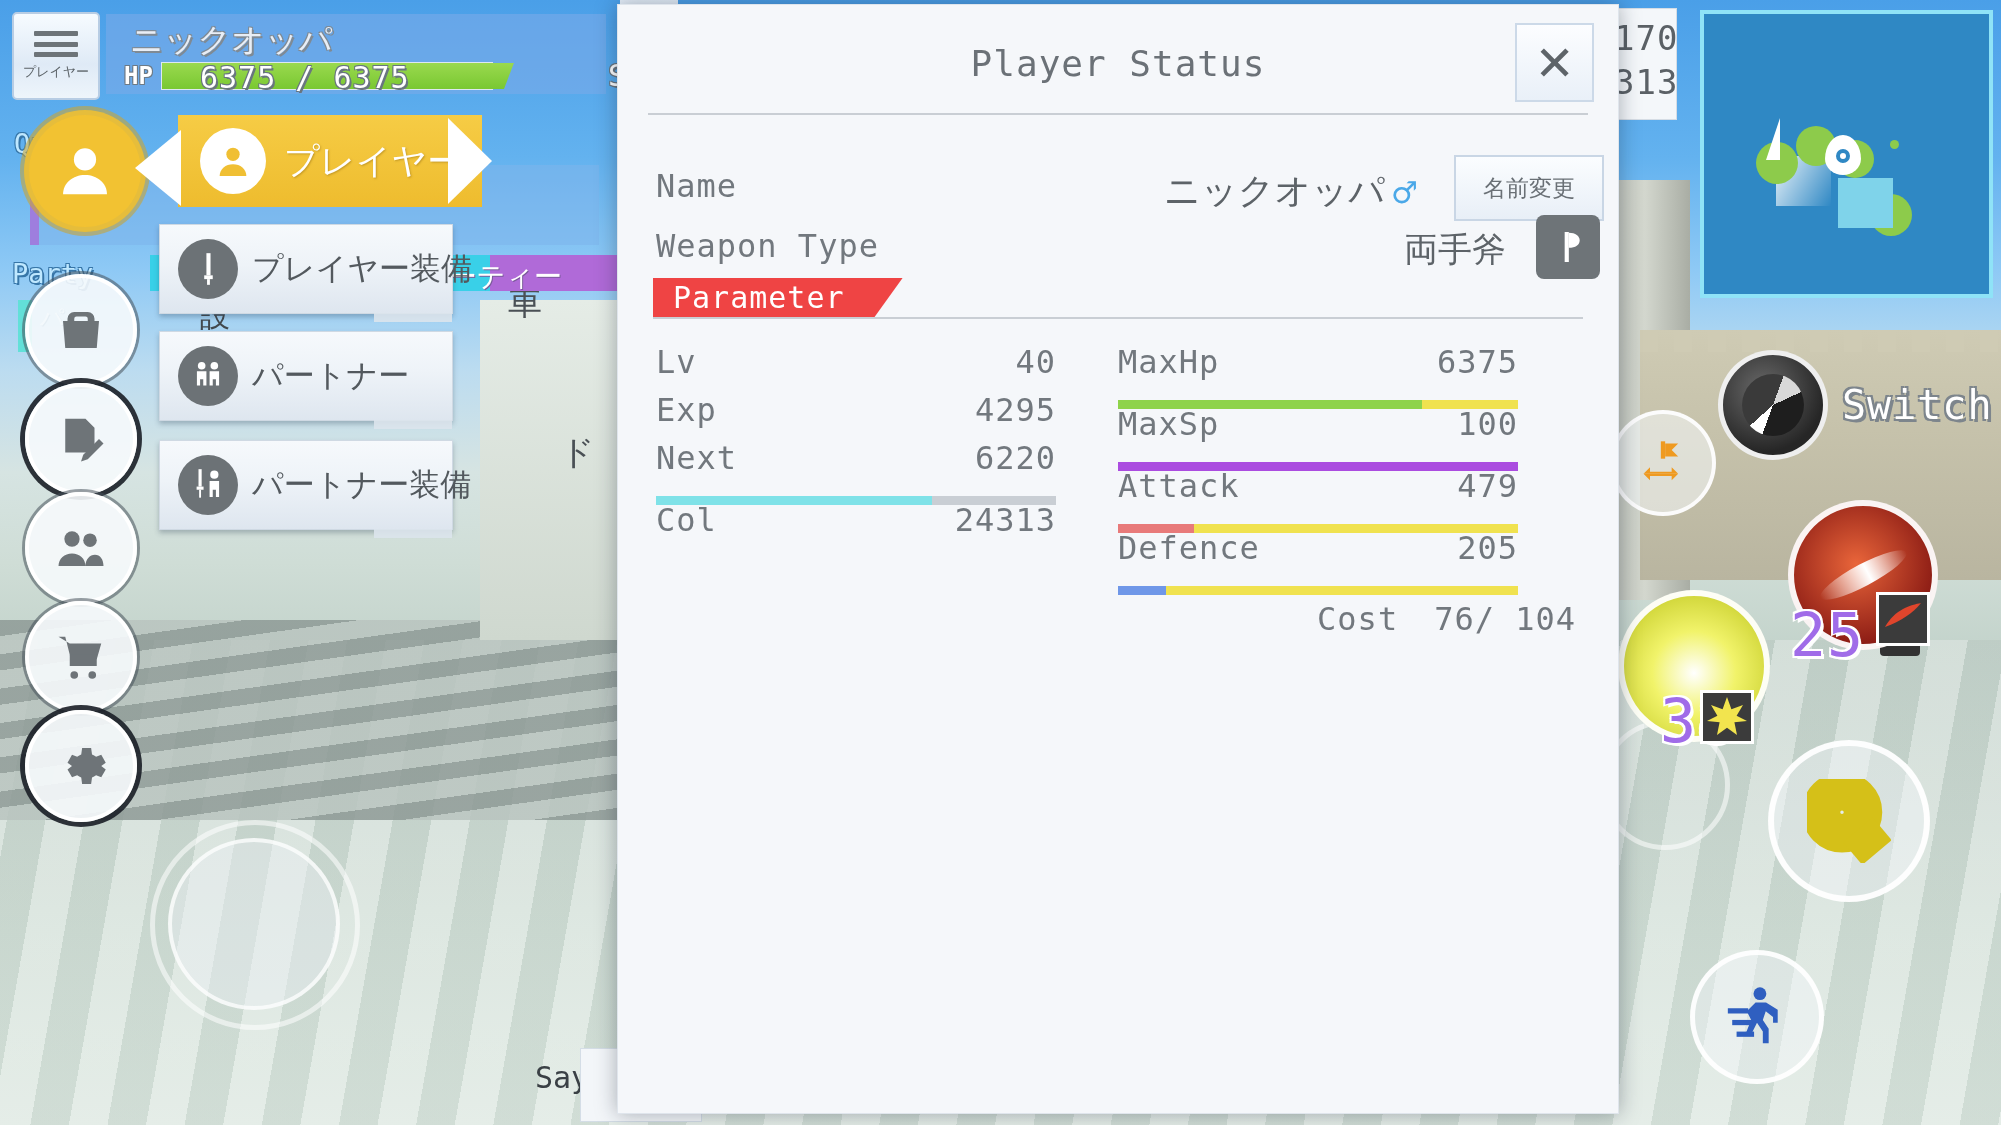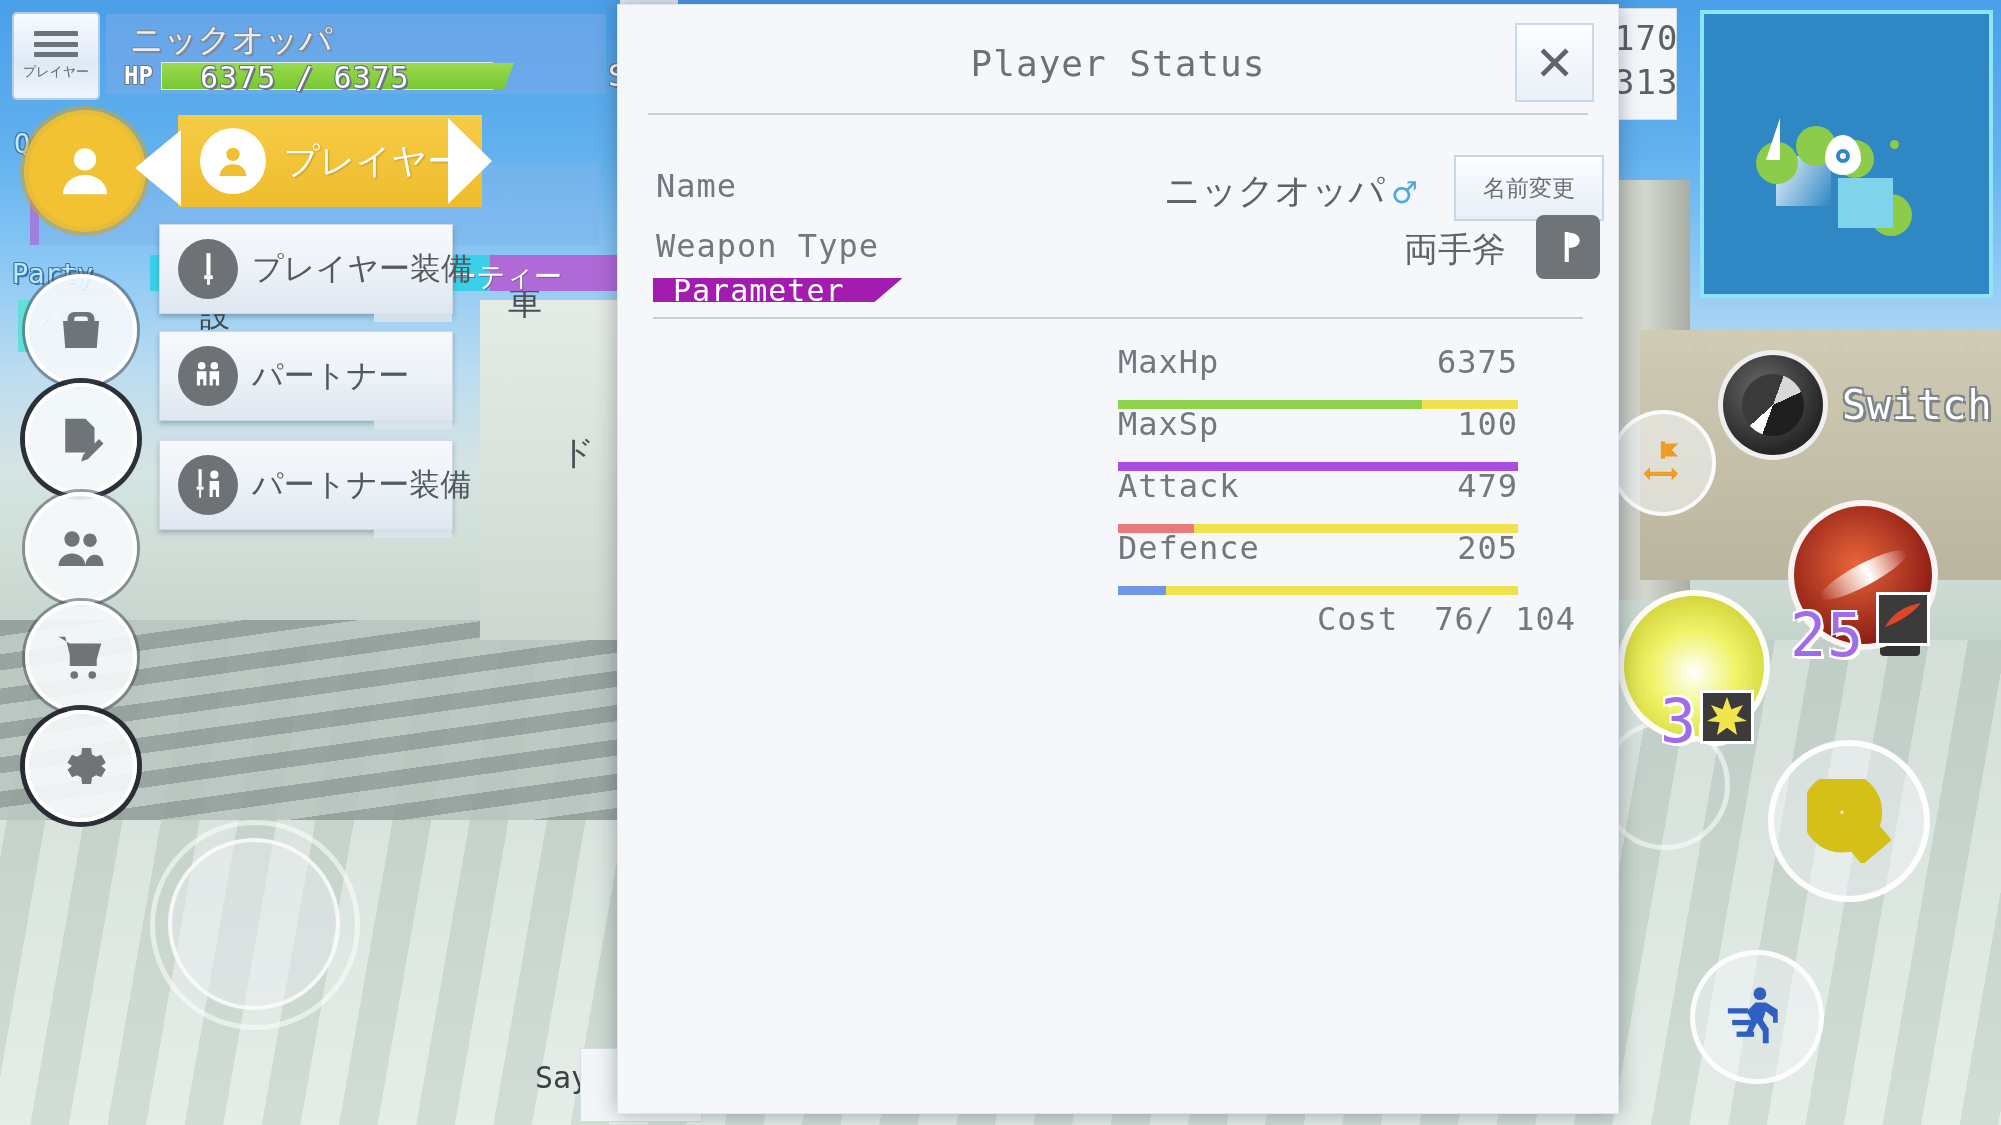--- a/index.html
+++ b/index.html
@@ -161,21 +161,21 @@
   .gender{color:#4aa8e8;font-size:30px;margin-left:6px;}
   .rename-btn{position:absolute;right:14px;top:150px;width:146px;height:62px;border:2px solid #c9d6e5;
       background:linear-gradient(180deg,#fbfdff,#e8eff7);display:flex;align-items:center;justify-content:center;}
   .rename-btn span{font-size:23px;color:#6a7076;font-family:"DejaVu Sans","Liberation Sans",sans-serif;}
   .wtype-val{position:absolute;right:112px;top:222px;font-size:34px;color:#5d6368;
       font-family:"DejaVu Sans","Liberation Sans",sans-serif;}
   .wtype-icon{position:absolute;right:18px;top:210px;width:64px;height:64px;border-radius:8px;background:#6e7478;
       display:flex;align-items:center;justify-content:center;}
   .wtype-icon svg{width:40px;height:40px;fill:#fff;}
 
-  .param-tab{position:absolute;left:35px;top:273px;height:24px;padding:0 58px 0 20px;background:#a21caf;
+  .param-tab{position:absolute;left:35px;top:273px;height:39px;padding:0 58px 0 20px;background:#ef4444;
       display:flex;align-items:center;clip-path:polygon(0 0,100% 0,calc(100% - 28px) 100%,0 100%);}
   .param-tab span{font-size:30px;color:#fff;letter-spacing:1px;}
   .param-rule{position:absolute;left:35px;right:35px;top:312px;height:2px;background:#c9ced4;}
 
   .statcol{position:absolute;}
   .statrow{position:relative;height:48px;}
   .stat-k{position:absolute;left:0;top:0;font-size:32px;color:#72787e;letter-spacing:1px;}
   .stat-v{position:absolute;right:0;top:0;font-size:32px;color:#72787e;letter-spacing:1px;}
   .bar{position:absolute;left:0;right:0;height:9px;background:#c9ced4;}
   .bar i{position:absolute;left:0;top:0;bottom:0;display:block;}
@@ -416,20 +416,41 @@
           <path d="M10 3h2.5v18H10z"></path>
           <path d="M12.5 3.5c4 0 6.5 2 6.5 4.6s-2.5 4.4-6.5 4.4z"></path>
         </svg>
     </div>
 
     <div class="param-tab">
       <span>Parameter</span>
     </div>
     <div class="param-rule"></div>
 
+    <div class="statcol" id="left-stats" style="left:38px;top:338px;width:400px;">
+        <div class="statrow">
+          <span class="stat-k">Lv</span>
+          <span class="stat-v">40</span>
+        </div>
+        <div class="statrow">
+          <span class="stat-k">Exp</span>
+          <span class="stat-v">4295</span>
+        </div>
+        <div class="statrow" style="height: 62px;">
+          <span class="stat-k">Next</span>
+          <span class="stat-v">6220</span>
+          <span class="bar" style="bottom: -4px; background: rgb(201, 206, 212);">
+            <i style="width: 69%; background: rgb(127, 226, 232);"></i>
+          </span>
+        </div>
+        <div class="statrow">
+          <span class="stat-k">Col</span>
+          <span class="stat-v">24313</span>
+        </div>
+      </div>
 
     <div class="statcol" id="right-stats" style="left:500px;top:338px;width:400px;">
         <div class="statrow" style="height: 62px;">
           <span class="stat-k">MaxHp</span>
           <span class="stat-v">6375</span>
           <span class="bar" style="bottom: -4px; background: rgb(240, 226, 79);">
             <i style="width: 76%; background: rgb(142, 211, 75);"></i>
           </span>
         </div>
         <div class="statrow" style="height: 62px;">

